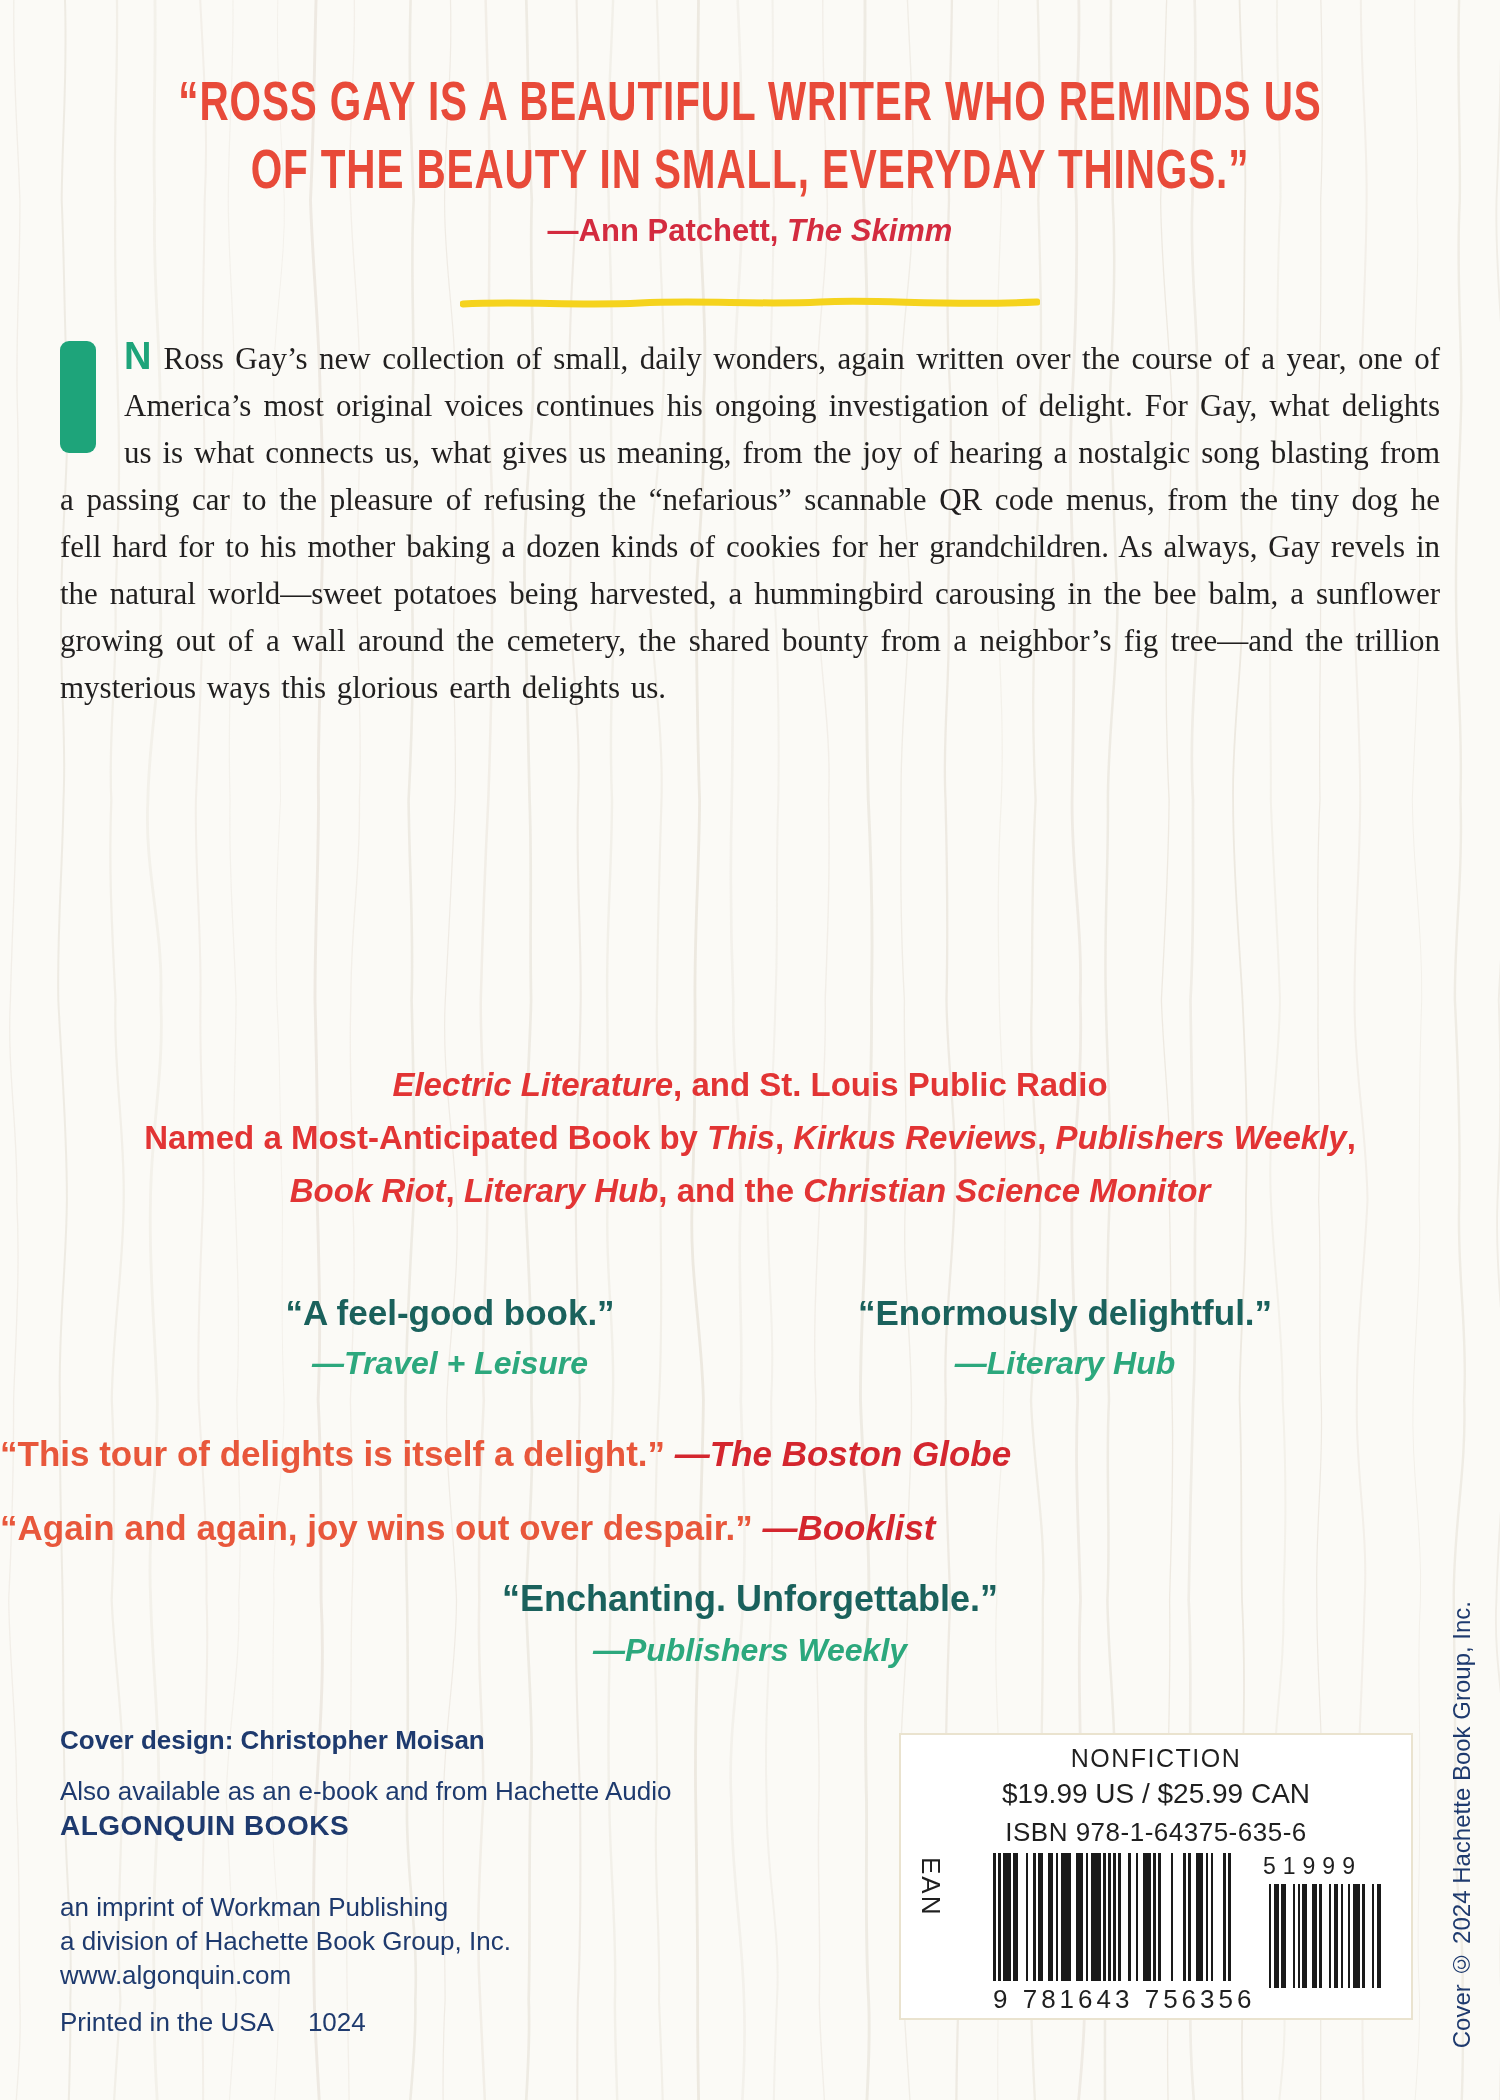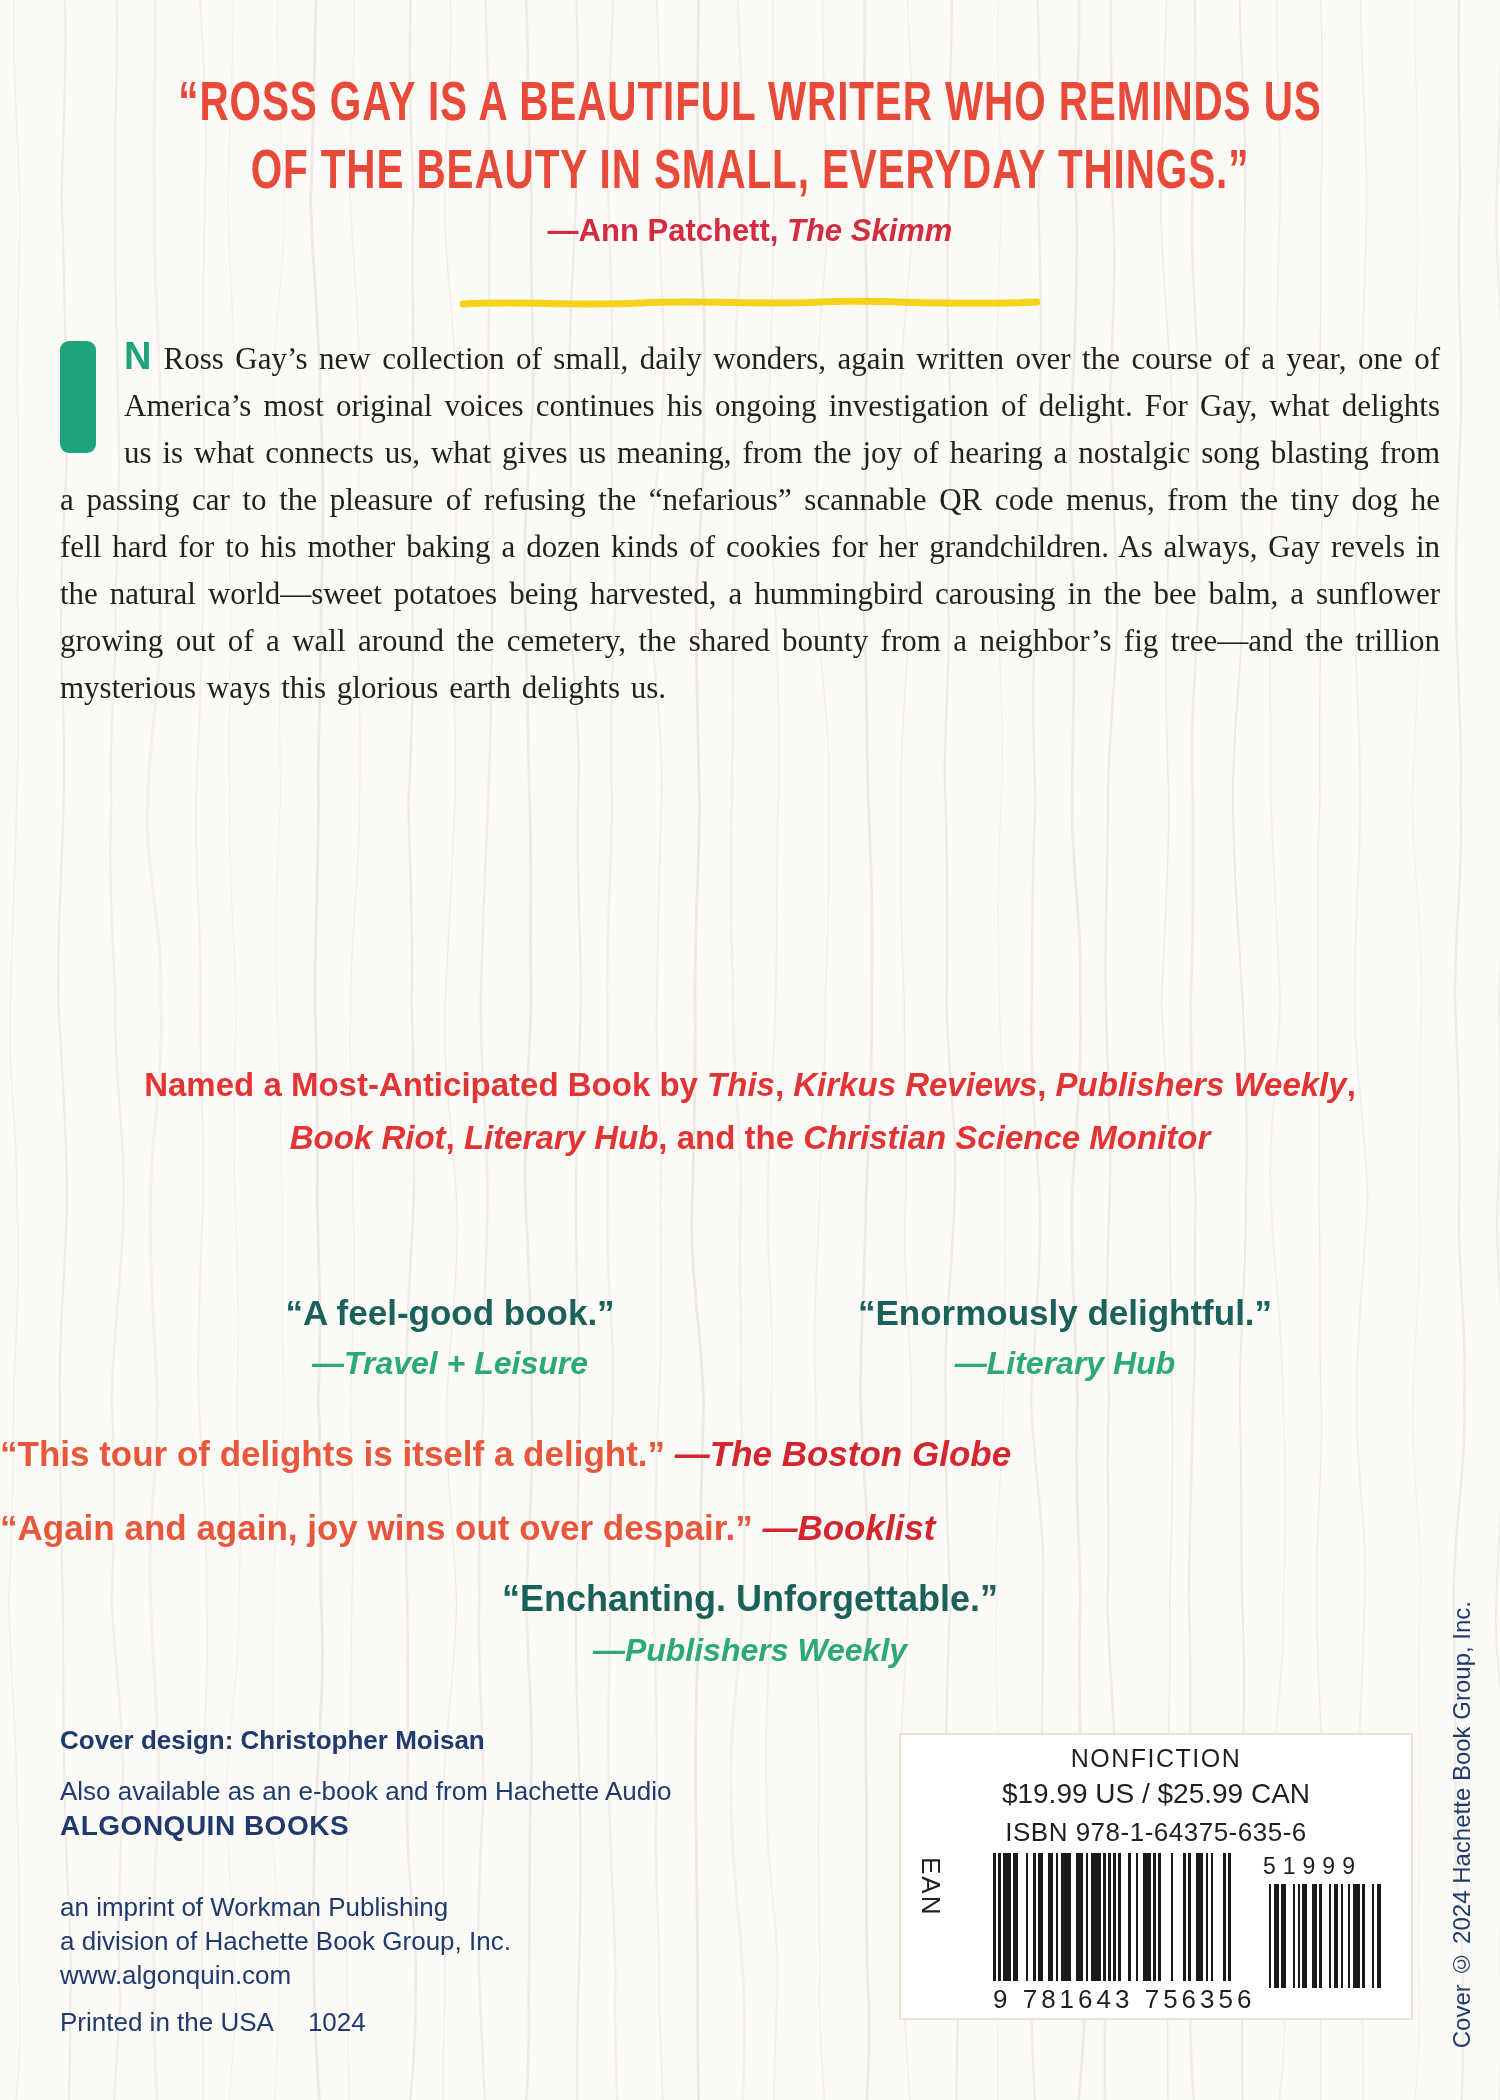--- a/index.html
+++ b/index.html
@@ -150,20 +150,21 @@
 
   <svg class="layer squiggle" width="580" height="14" viewBox="0 0 580 14">
     <path d="M3 8 C 60 5, 120 10, 180 7 S 300 9, 360 6 S 480 10, 577 6" fill="none" stroke="#F5D31D" stroke-width="7" stroke-linecap="round"></path>
   </svg>
 
   <div class="layer synopsis">
     <span class="dropbar"></span><span class="initN">N</span><span>Ross Gay’s new collection of small, daily wonders, again written over the course of a year, one of America’s most original voices continues his ongoing investigation of delight. For Gay, what delights us is what connects us, what gives us meaning, from the joy of hearing a nostalgic song blasting from a passing car to the pleasure of refusing the “nefarious” scannable QR code menus, from the tiny dog he fell hard for to his mother baking a dozen kinds of cookies for her grandchildren. As always, Gay revels in the natural world—sweet potatoes being harvested, a hummingbird carousing in the bee balm, a sunflower growing out of a wall around the cemetery, the shared bounty from a neighbor’s fig tree—and the trillion mysterious ways this glorious earth delights us.</span>
   </div>
 
   <div class="layer awards">
+    <div><i>Electric Literature</i>, and St. Louis Public Radio</div>
     <div>Named a Most-Anticipated Book by <i>This</i>, <i>Kirkus Reviews</i>, <i>Publishers Weekly</i>,</div>
     <div><i>Book Riot</i>, <i>Literary Hub</i>, and the <i>Christian Science Monitor</i></div>
   </div>
 
   <div class="layer tealcol tc-left">
     <div class="q">“A feel-good book.”</div>
     <div class="s">—Travel + Leisure</div>
   </div>
   <div class="layer tealcol tc-right">
     <div class="q">“Enormously delightful.”</div>

